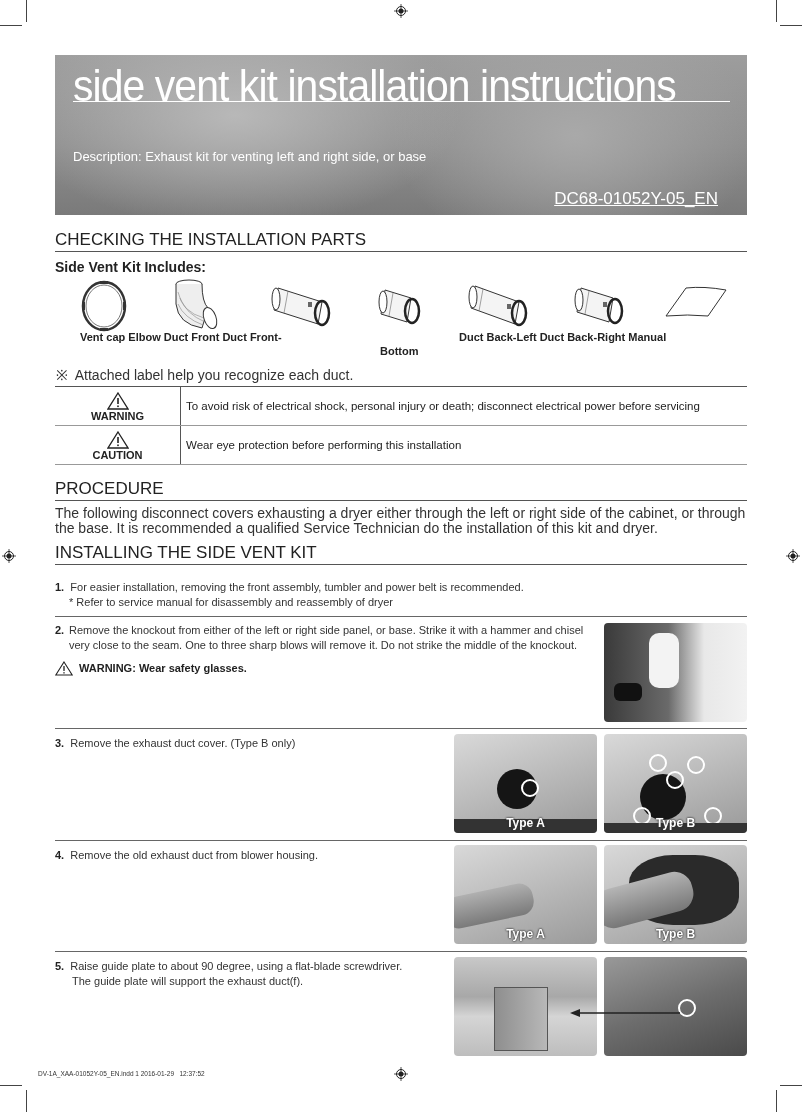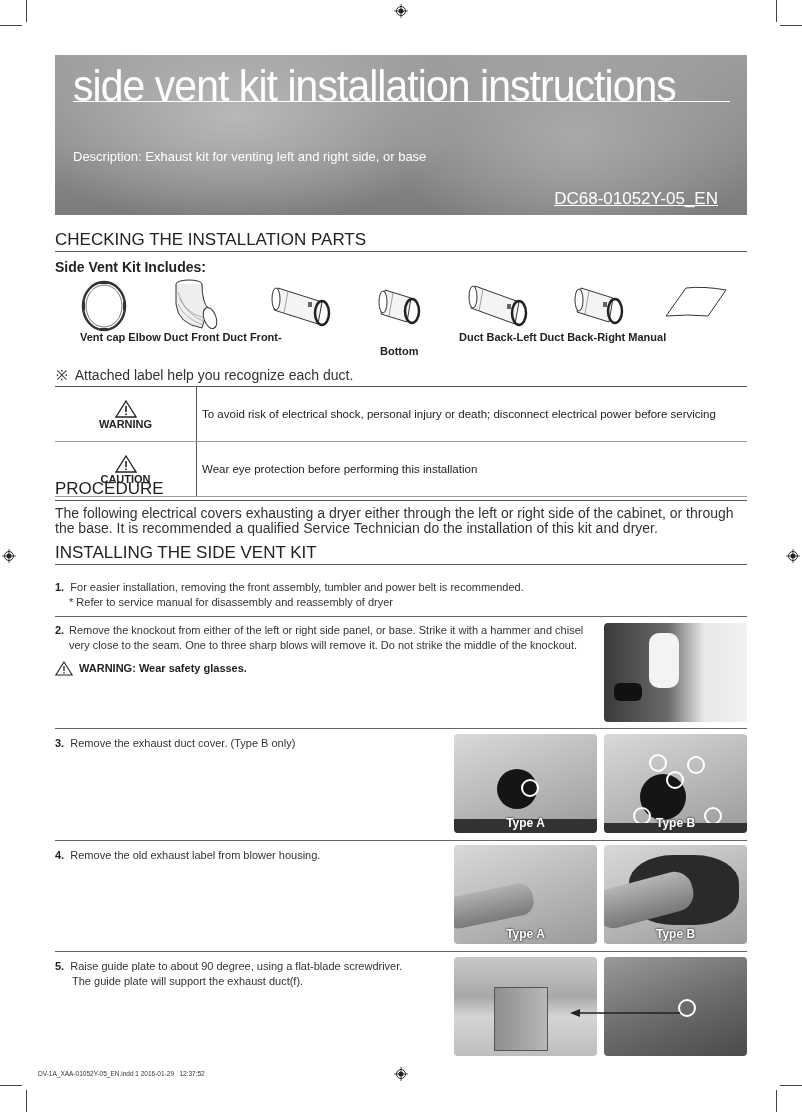--- a/index.html
+++ b/index.html
@@ -35,21 +35,21 @@
   .small { font-size:14px; color:#333; }
   .bold { font-weight:bold; }
   .abs { position:absolute; }
   .part-img { position:absolute; }
   .label-row { position:absolute; font-size:11px; font-weight:bold; color:#222; white-space:nowrap; }
 
   table.safety {
     position:absolute; left:55px; top:386px; width:692px; border-collapse:collapse;
     border-top:1px solid #555; border-bottom:1px solid #999;
   }
-  table.safety td { border-bottom:1px solid #999; height:38px; padding:8px; vertical-align:middle; }
+  table.safety td { border-bottom:1px solid #999; height:38px; padding:0; vertical-align:middle; }
   table.safety td.icon-cell { width:125px; text-align:center; border-right:1px solid #555; font-size:11px; font-weight:bold; }
   table.safety td.msg { padding-left:5px; font-size:11.5px; }
 
   .step-rule { position:absolute; left:55px; width:692px; height:1px; background:#666; }
   .step-text { position:absolute; left:55px; font-size:11px; color:#333; line-height:15px; }
   .step-text b { color:#222; }
   .photo {
     position:absolute; border-radius:4px; overflow:hidden;
     background:linear-gradient(160deg,#d9d9d9 0%, #bdbdbd 45%, #9a9a9a 100%);
   }
@@ -181,21 +181,21 @@
             <rect x="10.2" y="13.5" width="1.6" height="1.6" fill="#222"></rect>
           </svg>
       <div>CAUTION</div>
     </td>
     <td class="msg">Wear eye protection before performing this installation</td>
   </tr>
 </tbody>
   </table>
 
 <div class="h2" style="top:479px;">PROCEDURE</div>
-<div class="abs small" style="left:55px;top:506px;width:692px;line-height:15px;">The following electrical covers exhausting a dryer either through the left or right side of the cabinet, or through the base. It is recommended a qualified Service Technician do the installation of this kit and dryer.</div>
+<div class="abs small" style="left:55px;top:506px;width:692px;line-height:15px;">The following disconnect covers exhausting a dryer either through the left or right side of the cabinet, or through the base. It is recommended a qualified Service Technician do the installation of this kit and dryer.</div>
 
 <div class="h2" style="top:543px;">INSTALLING THE SIDE VENT KIT</div>
 
 <div class="step-text" style="top:580px;width:680px;">
   <b>1.</b>&nbsp;
   <span>For easier installation, removing the front assembly, tumbler and power belt is recommended.</span><br>
   <span style="padding-left:14px;">* Refer to service manual for disassembly and reassembly of dryer</span>
 </div>
 <div class="step-rule" style="top:616px;"></div>
 
@@ -236,21 +236,21 @@
   <div style="position:absolute;left:62px;top:37px;width:14px;height:14px;border-radius:50%;border:2px solid #fff;"></div>
   <div style="position:absolute;left:29px;top:73px;width:14px;height:14px;border-radius:50%;border:2px solid #fff;"></div>
   <div style="position:absolute;left:100px;top:73px;width:14px;height:14px;border-radius:50%;border:2px solid #fff;"></div>
   <div style="position:absolute;left:0;bottom:0;width:100%;height:10px;background:#333;"></div>
   <div class="cap">Type B</div>
 </div>
 <div class="step-rule" style="top:840px;"></div>
 
 <div class="step-text" style="top:848px;">
   <b>4.</b>&nbsp;
-  <span>Remove the old exhaust label from blower housing.</span>
+  <span>Remove the old exhaust duct from blower housing.</span>
 </div>
 <div class="photo" style="left:454px;top:845px;width:143px;height:99px;">
   <div style="position:absolute;left:-10px;top:45px;width:90px;height:32px;background:linear-gradient(180deg,#b0b0b0,#7a7a7a);transform:rotate(-12deg);border-radius:14px;"></div>
   <div class="cap">Type A</div>
 </div>
 <div class="photo" style="left:604px;top:845px;width:143px;height:99px;">
   <div style="position:absolute;left:25px;top:10px;width:110px;height:70px;border-radius:40%;background:#2a2a2a;"></div>
   <div style="position:absolute;left:-10px;top:35px;width:100px;height:40px;background:linear-gradient(180deg,#b5b5b5,#777);transform:rotate(-15deg);border-radius:18px;"></div>
   <div class="cap">Type B</div>
 </div>

